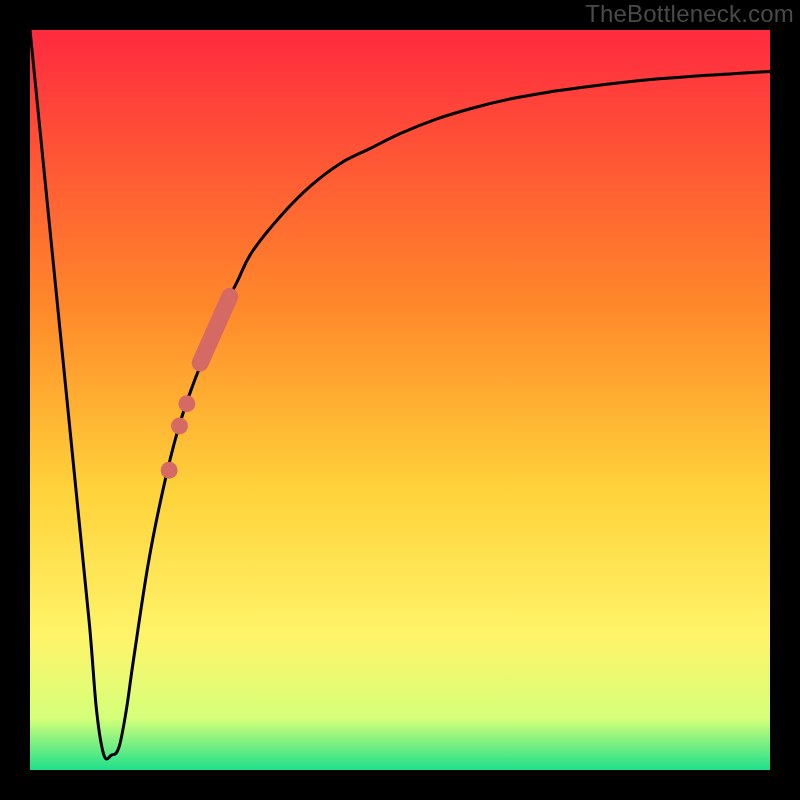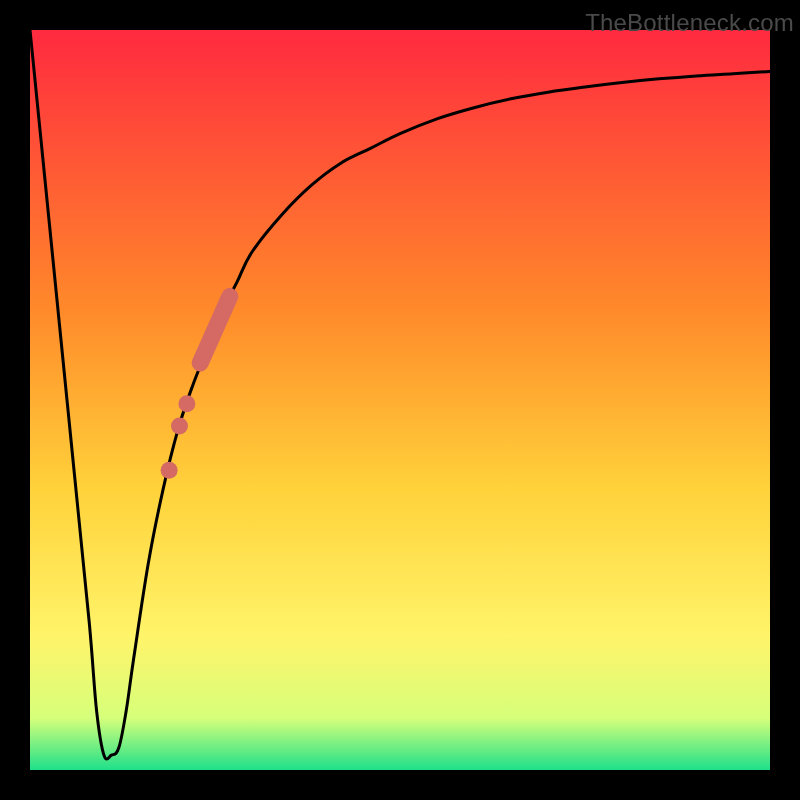--- a/index.html
+++ b/index.html
@@ -12,21 +12,21 @@
     font-family: Arial, Helvetica, sans-serif;
   }
   .frame {
     position: relative;
     width: 800px;
     height: 800px;
     background: #000;
   }
   .watermark {
     position: absolute;
-    top: 9px;
+    top: 0;
     right: 6px;
     font-size: 24px;
     font-weight: 500;
     color: #4a4a4a;
     letter-spacing: 0.2px;
     z-index: 10;
   }
   .plot-area {
     position: absolute;
     left: 30px;

